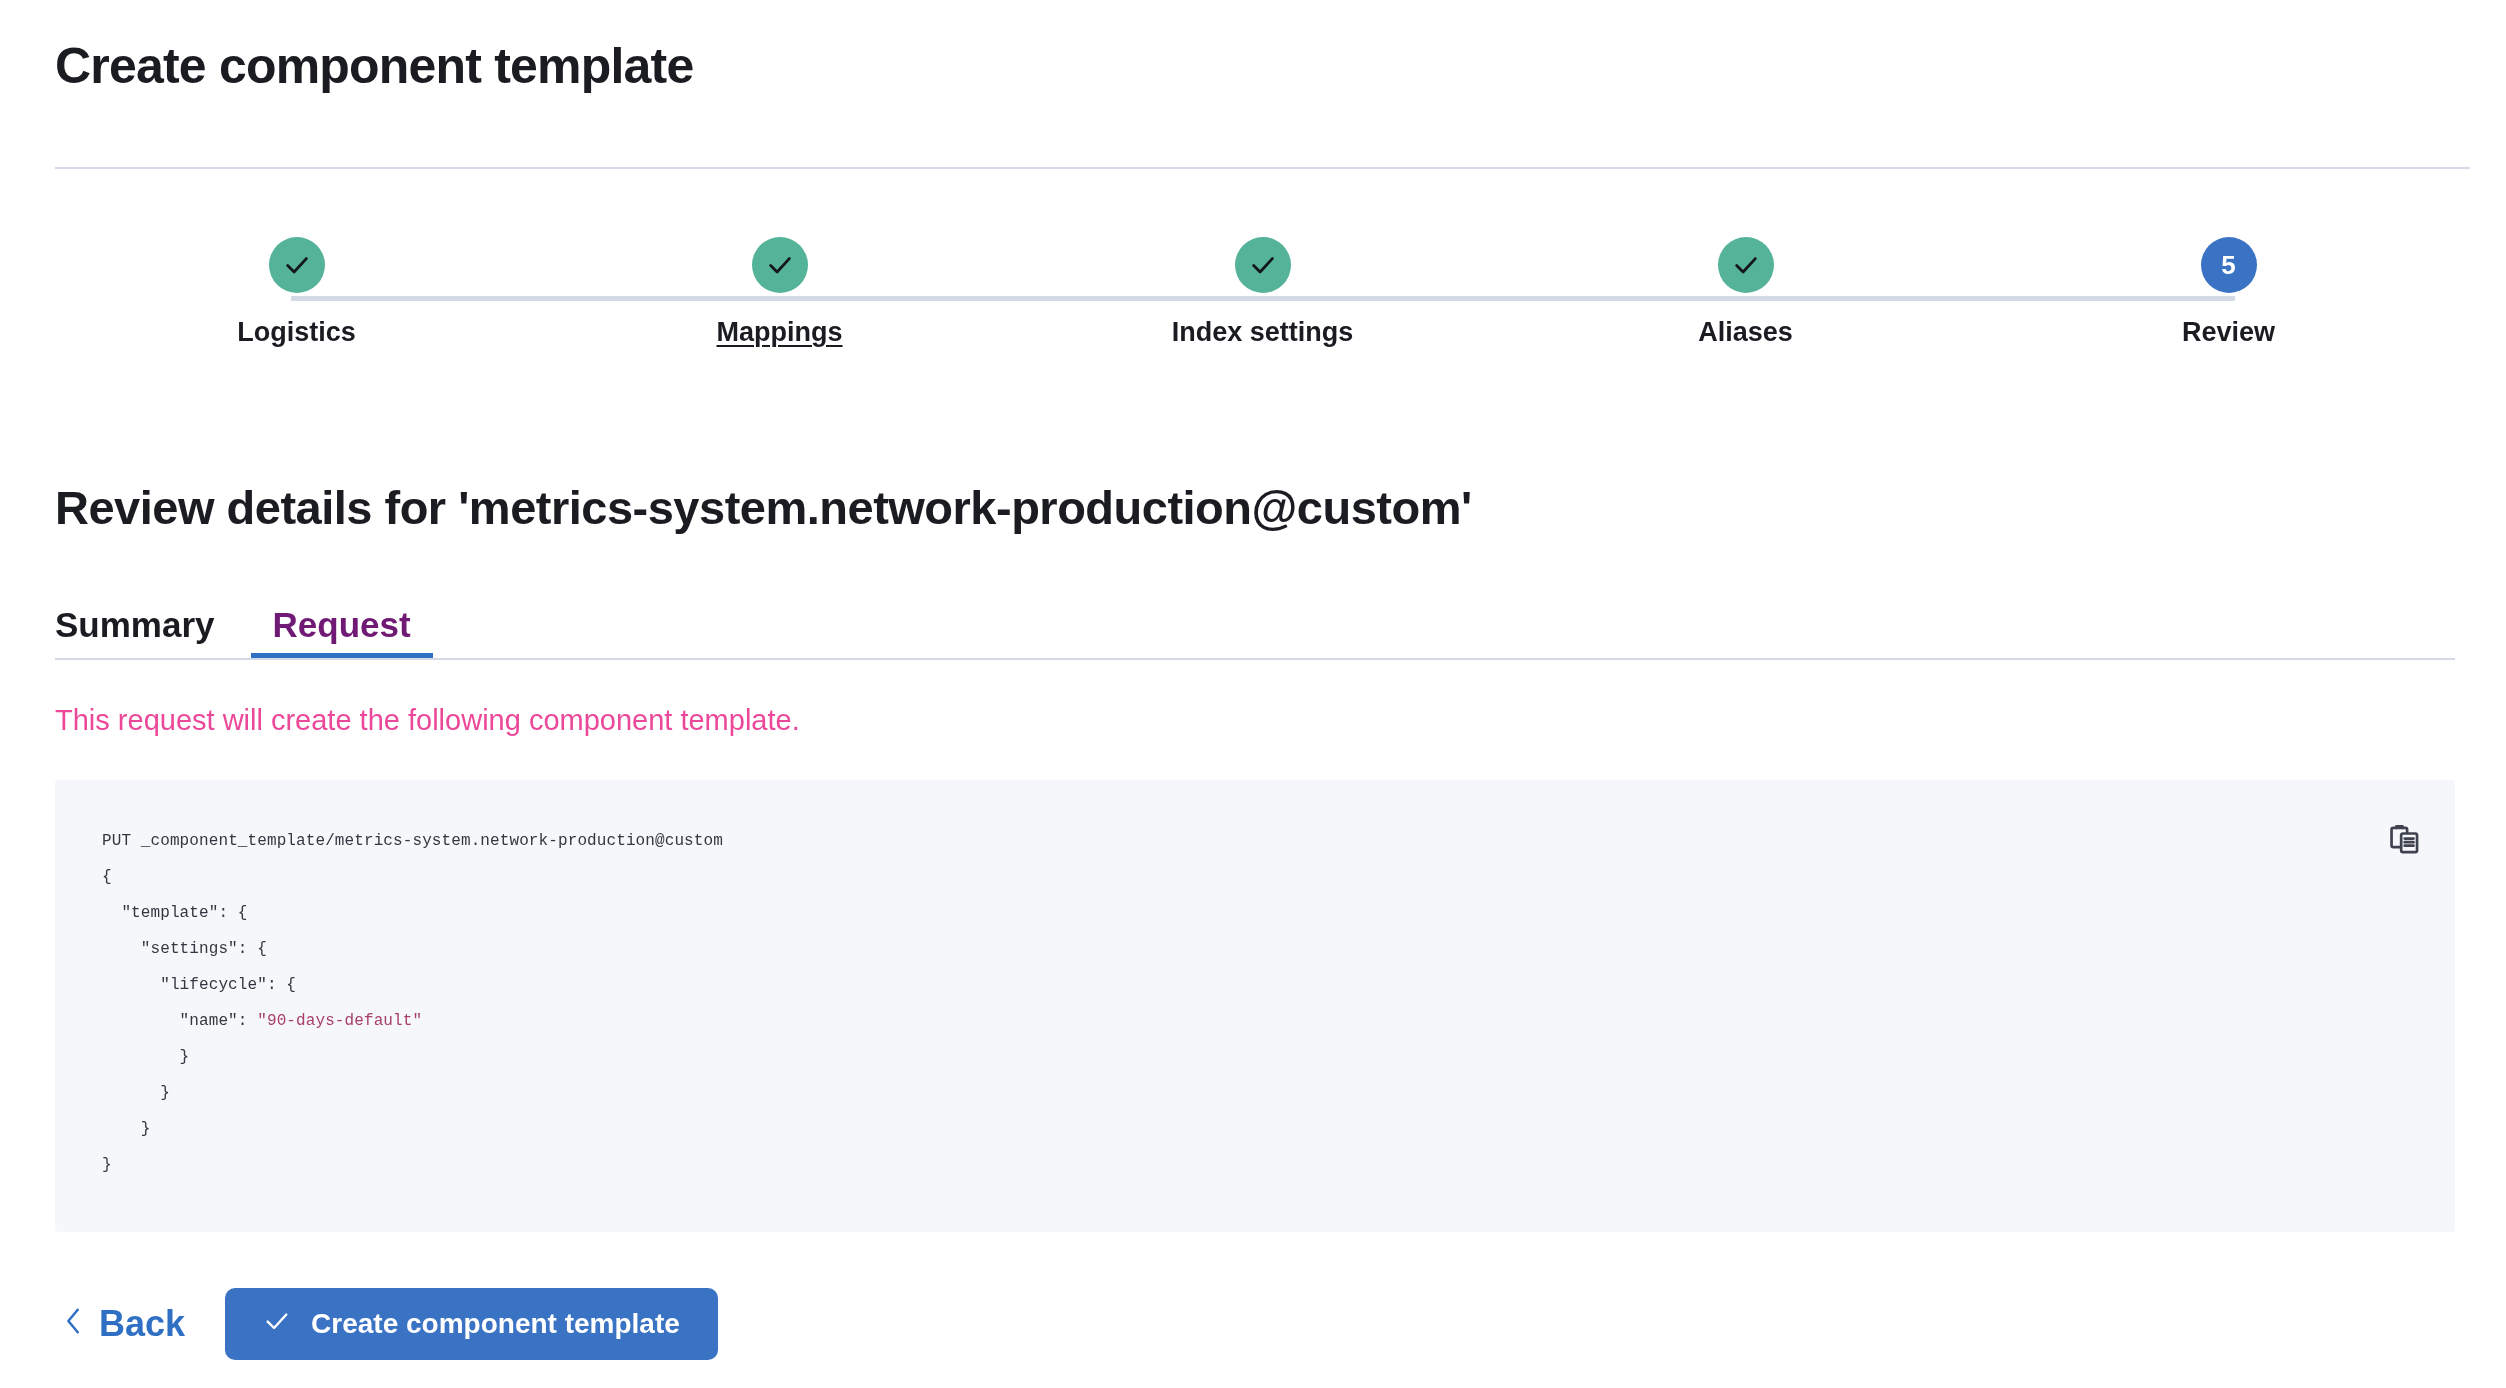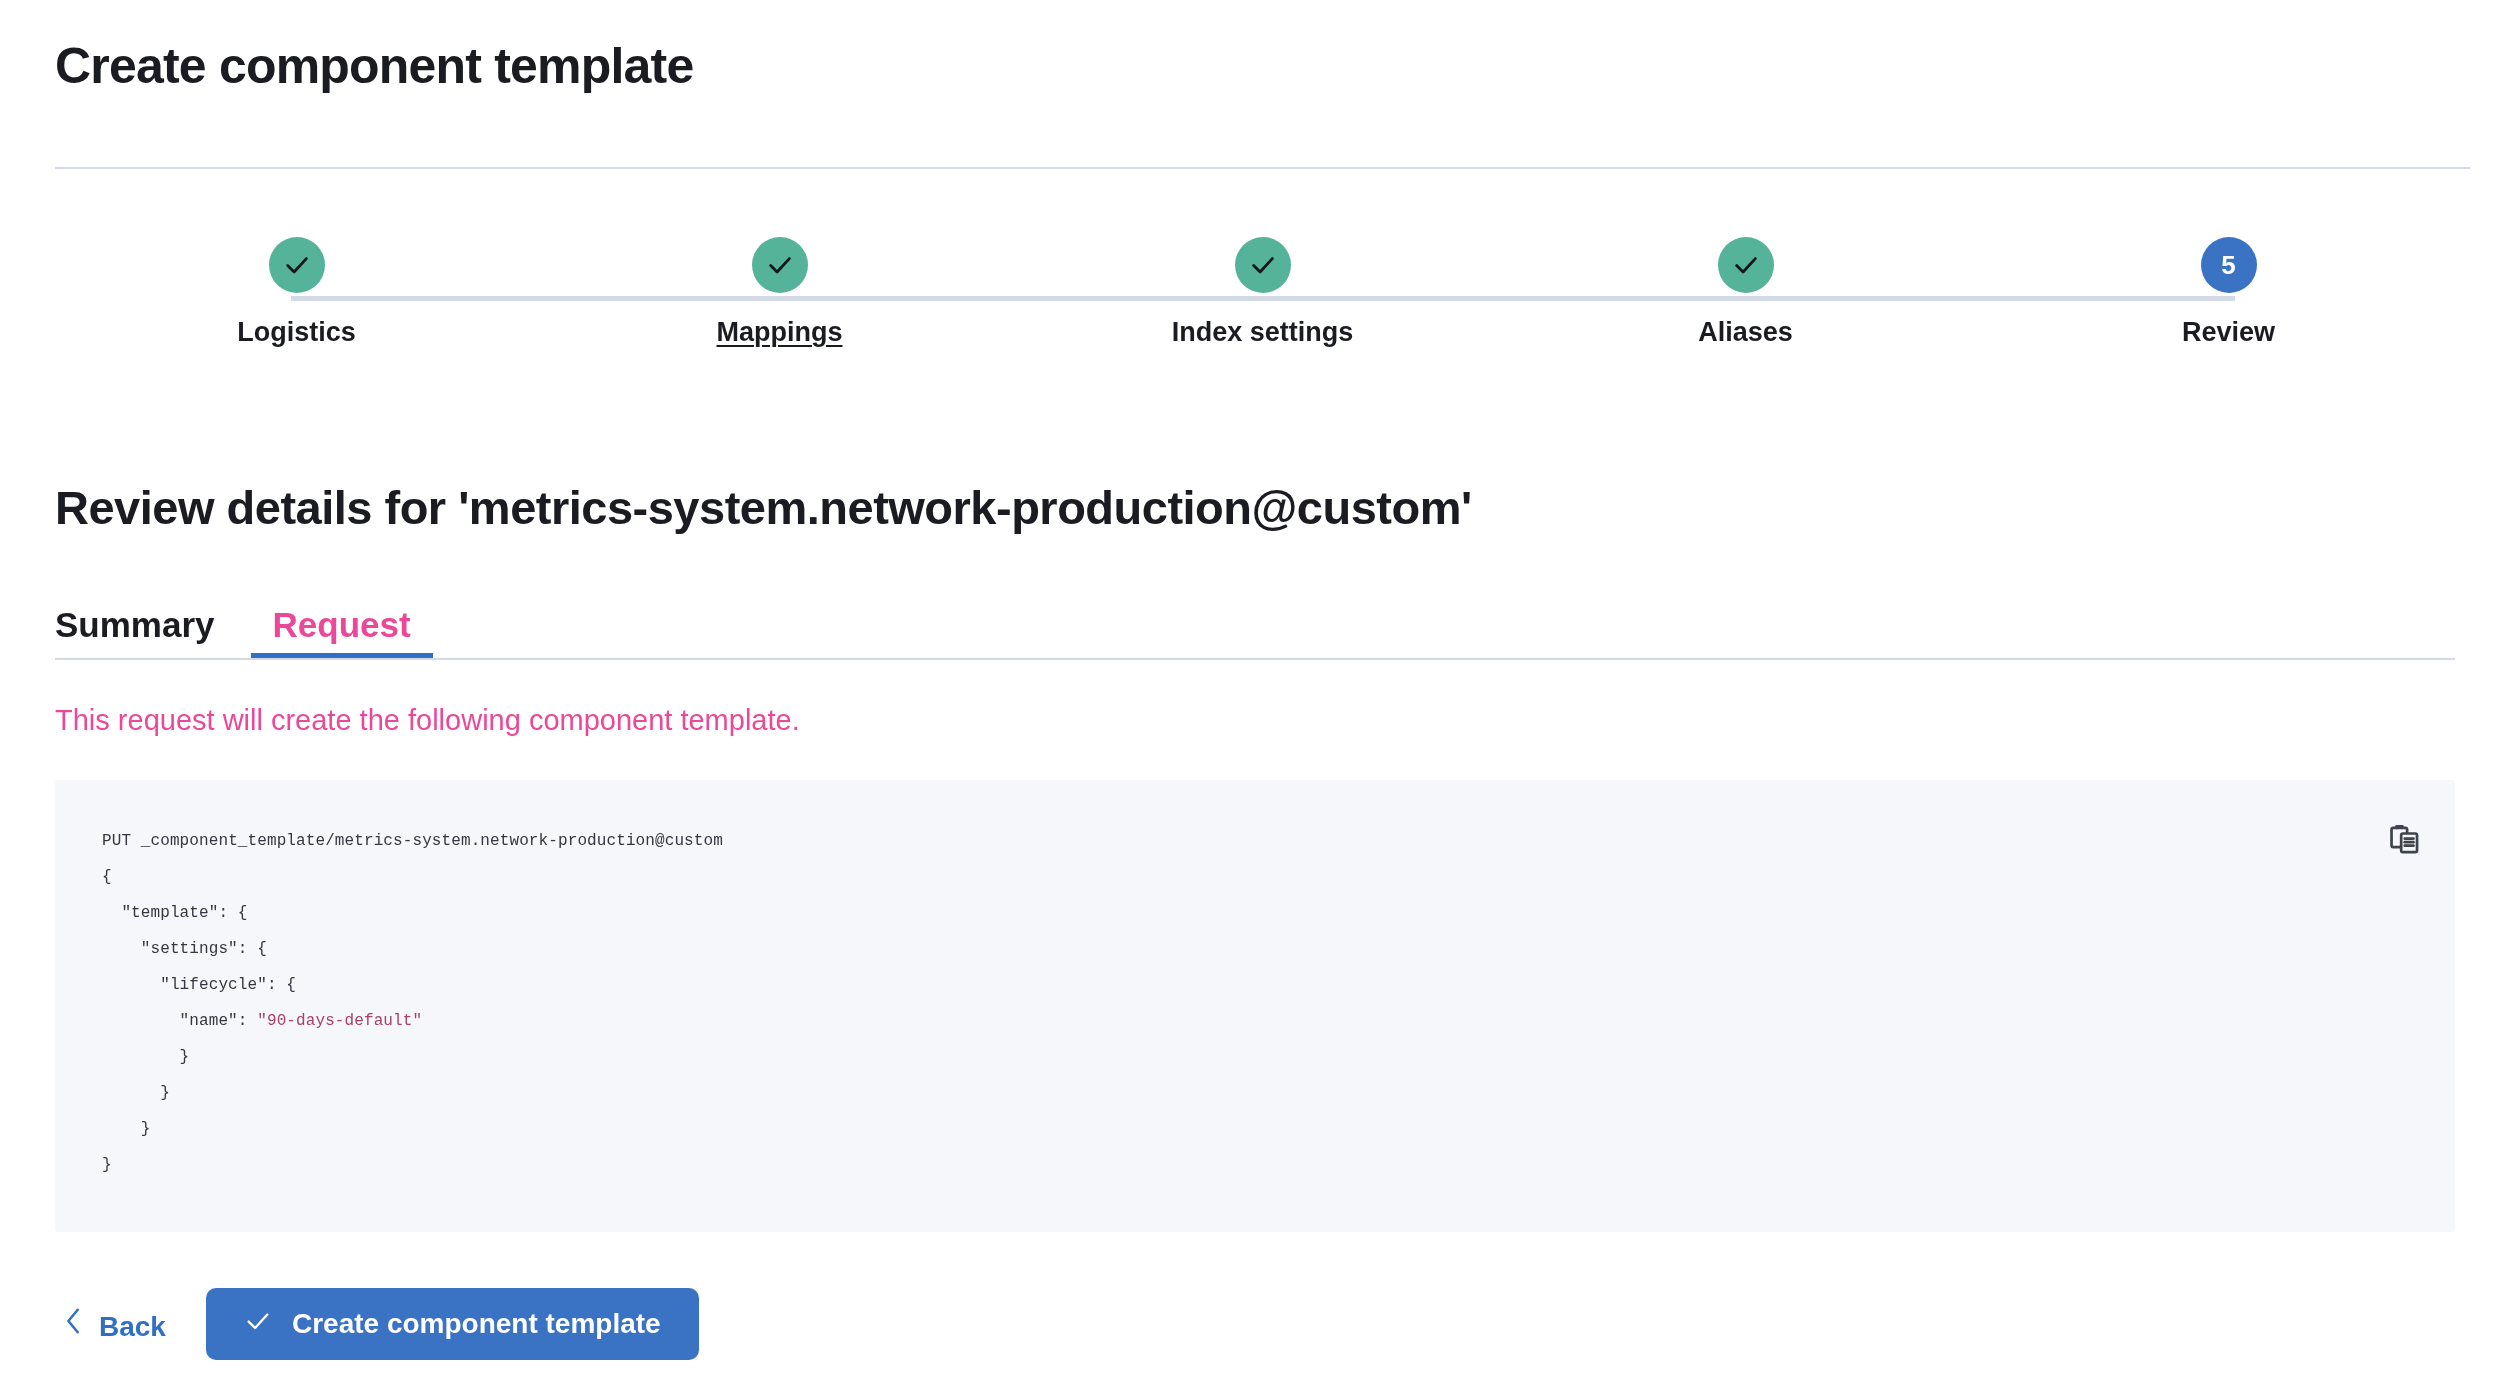--- a/index.html
+++ b/index.html
@@ -156,21 +156,21 @@
     color: #1a1c21;
     background: transparent;
     border: none;
     cursor: pointer;
     font-family: "Liberation Sans", sans-serif;
     text-align: right;
   }
 
   .tab:first-child { padding-left: 0; padding-right: 36px; }
 
-  .tab.active { color: #ec4899; }
+  .tab.active { color: #701a75; }
 
   .tab.active::after {
     content: "";
     position: absolute;
     left: 0;
     right: 0;
     bottom: 0;
     height: 5px;
     background: #2f6fc4;
   }
@@ -240,28 +240,28 @@
     position: absolute;
     left: 55px;
     top: 1288px;
     display: flex;
     align-items: center;
     gap: 32px;
   }
 
   .back-btn {
     display: inline-flex;
-    align-items: flex-end;
+    align-items: flex-start;
     gap: 14px;
     background: transparent;
     border: none;
     cursor: pointer;
     padding: 10px 8px;
     font-family: "Liberation Sans", sans-serif;
-    font-size: 28px;
+    font-size: 36px;
     font-weight: 600;
     color: #2f6fc4;
     border-radius: 4px;
   }
 
   .primary-btn {
     display: inline-flex;
     align-items: center;
     gap: 20px;
     background: #3b73c4;

